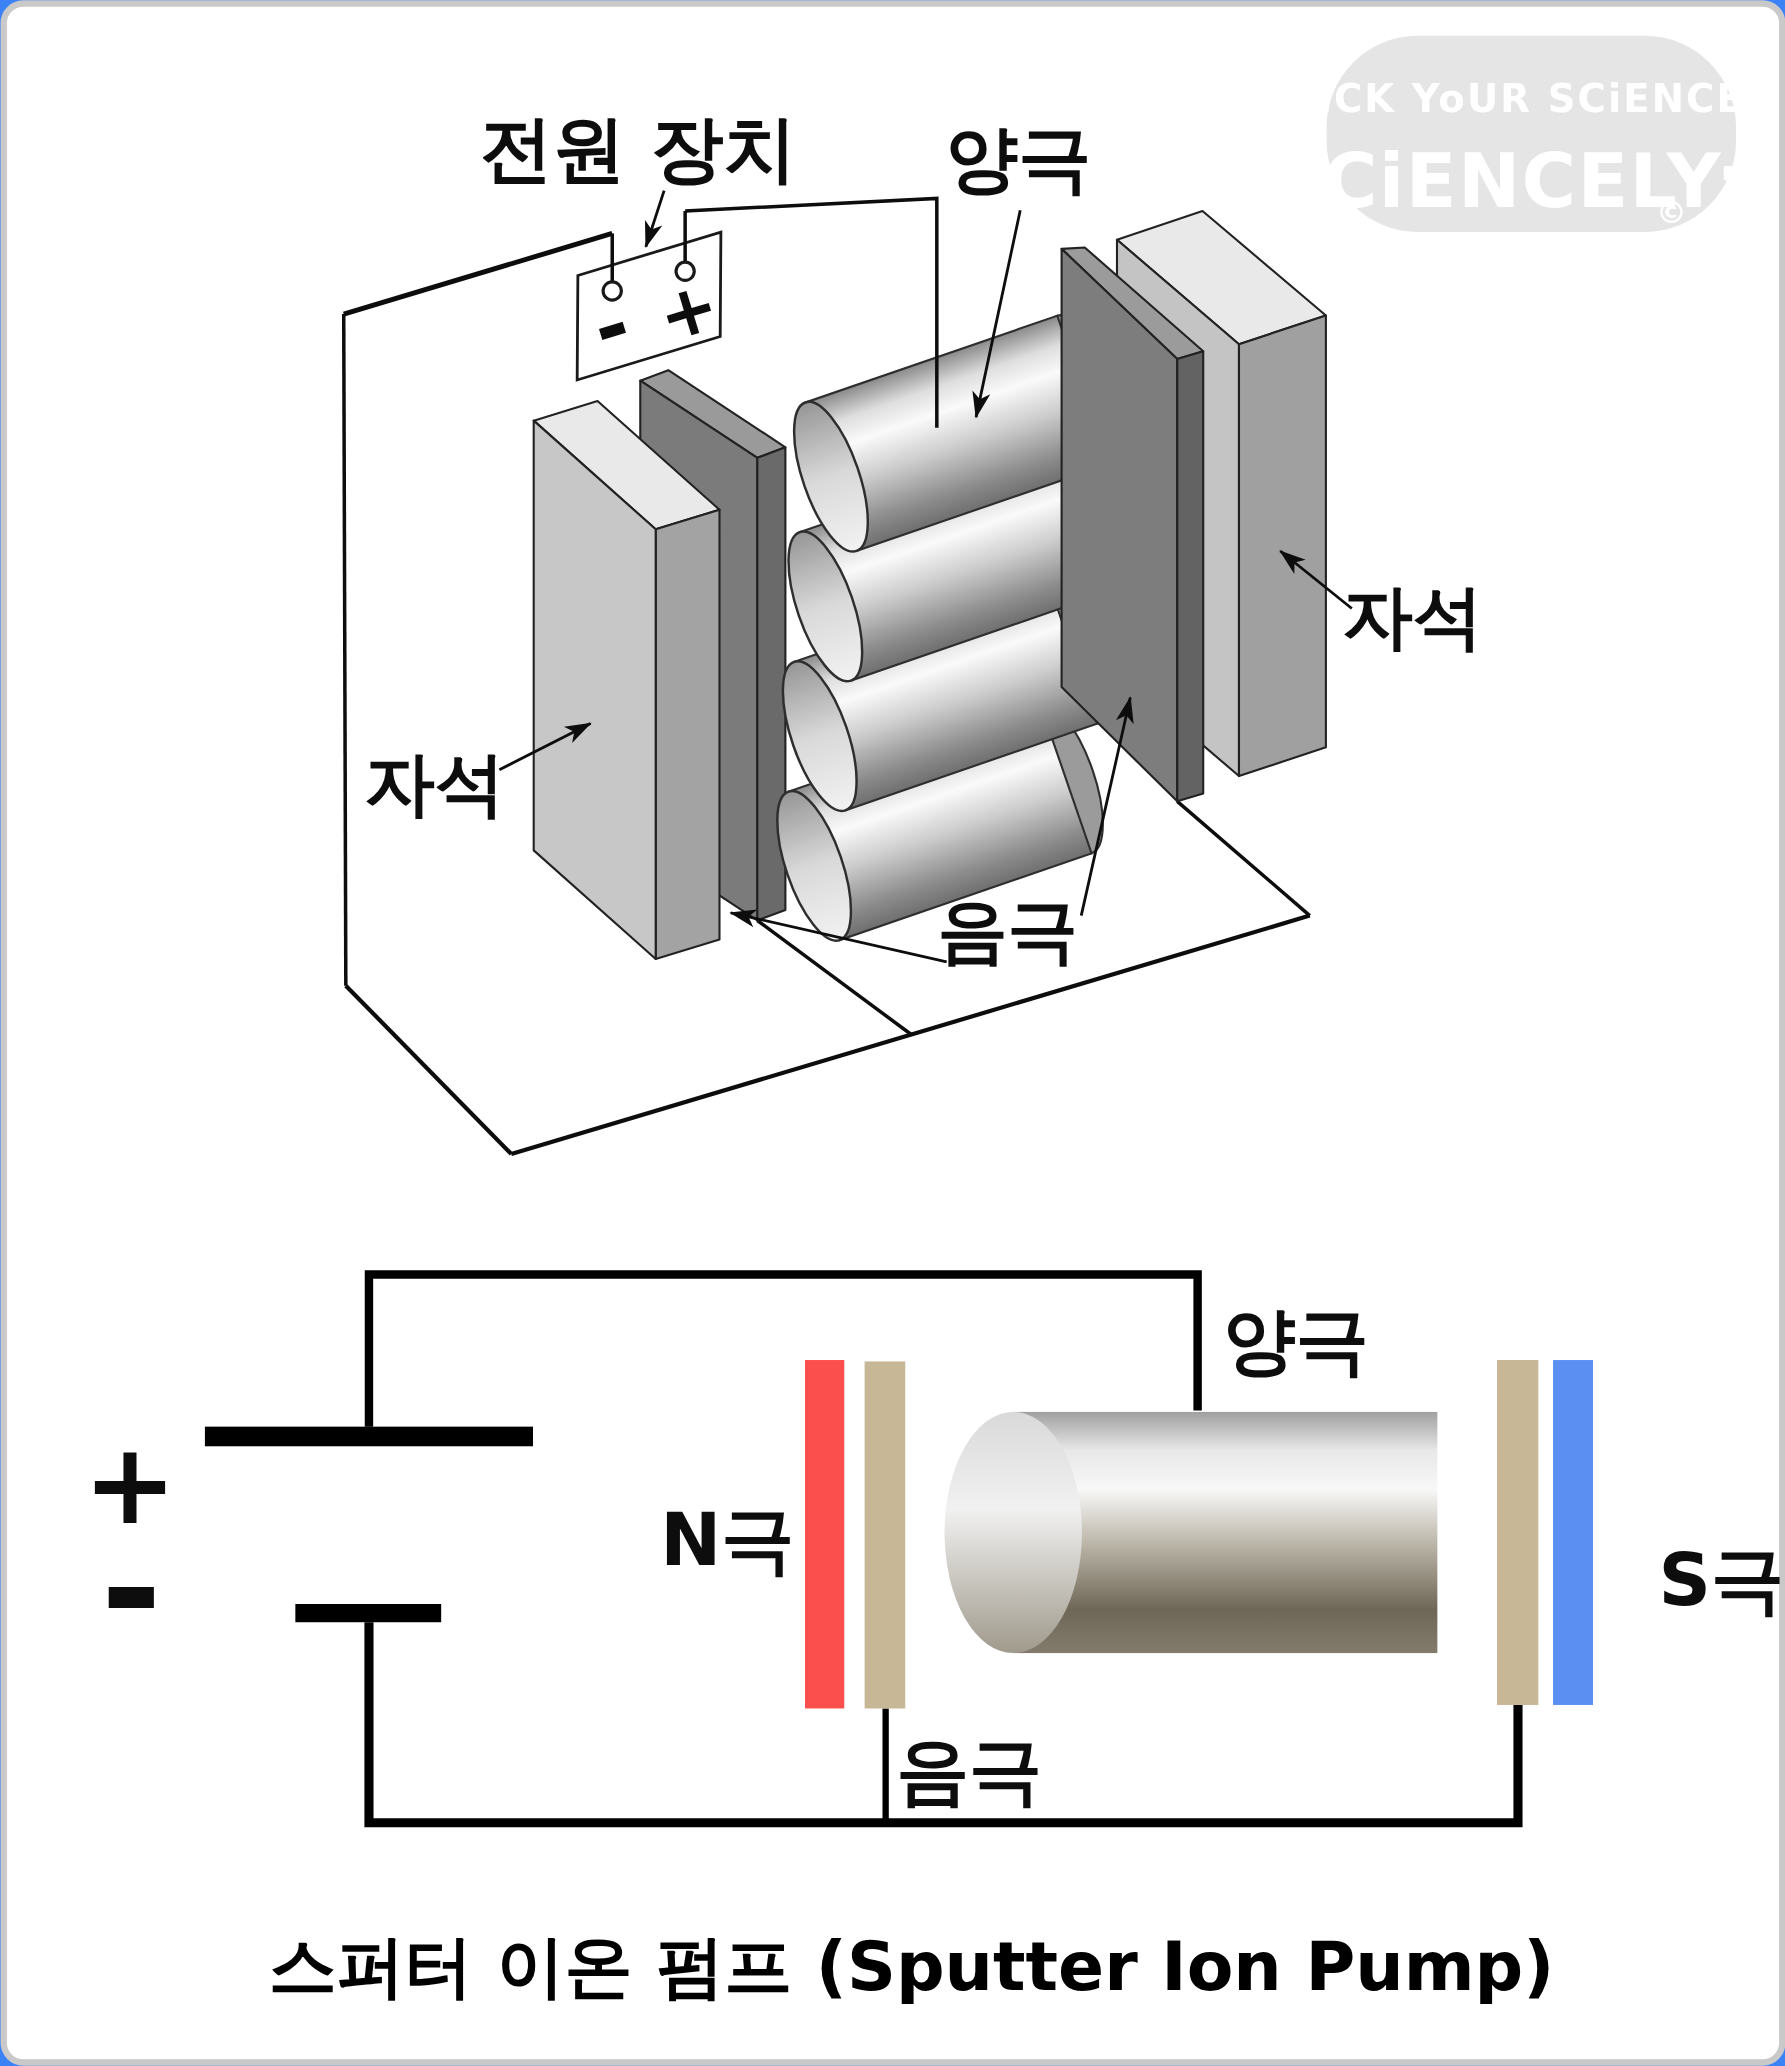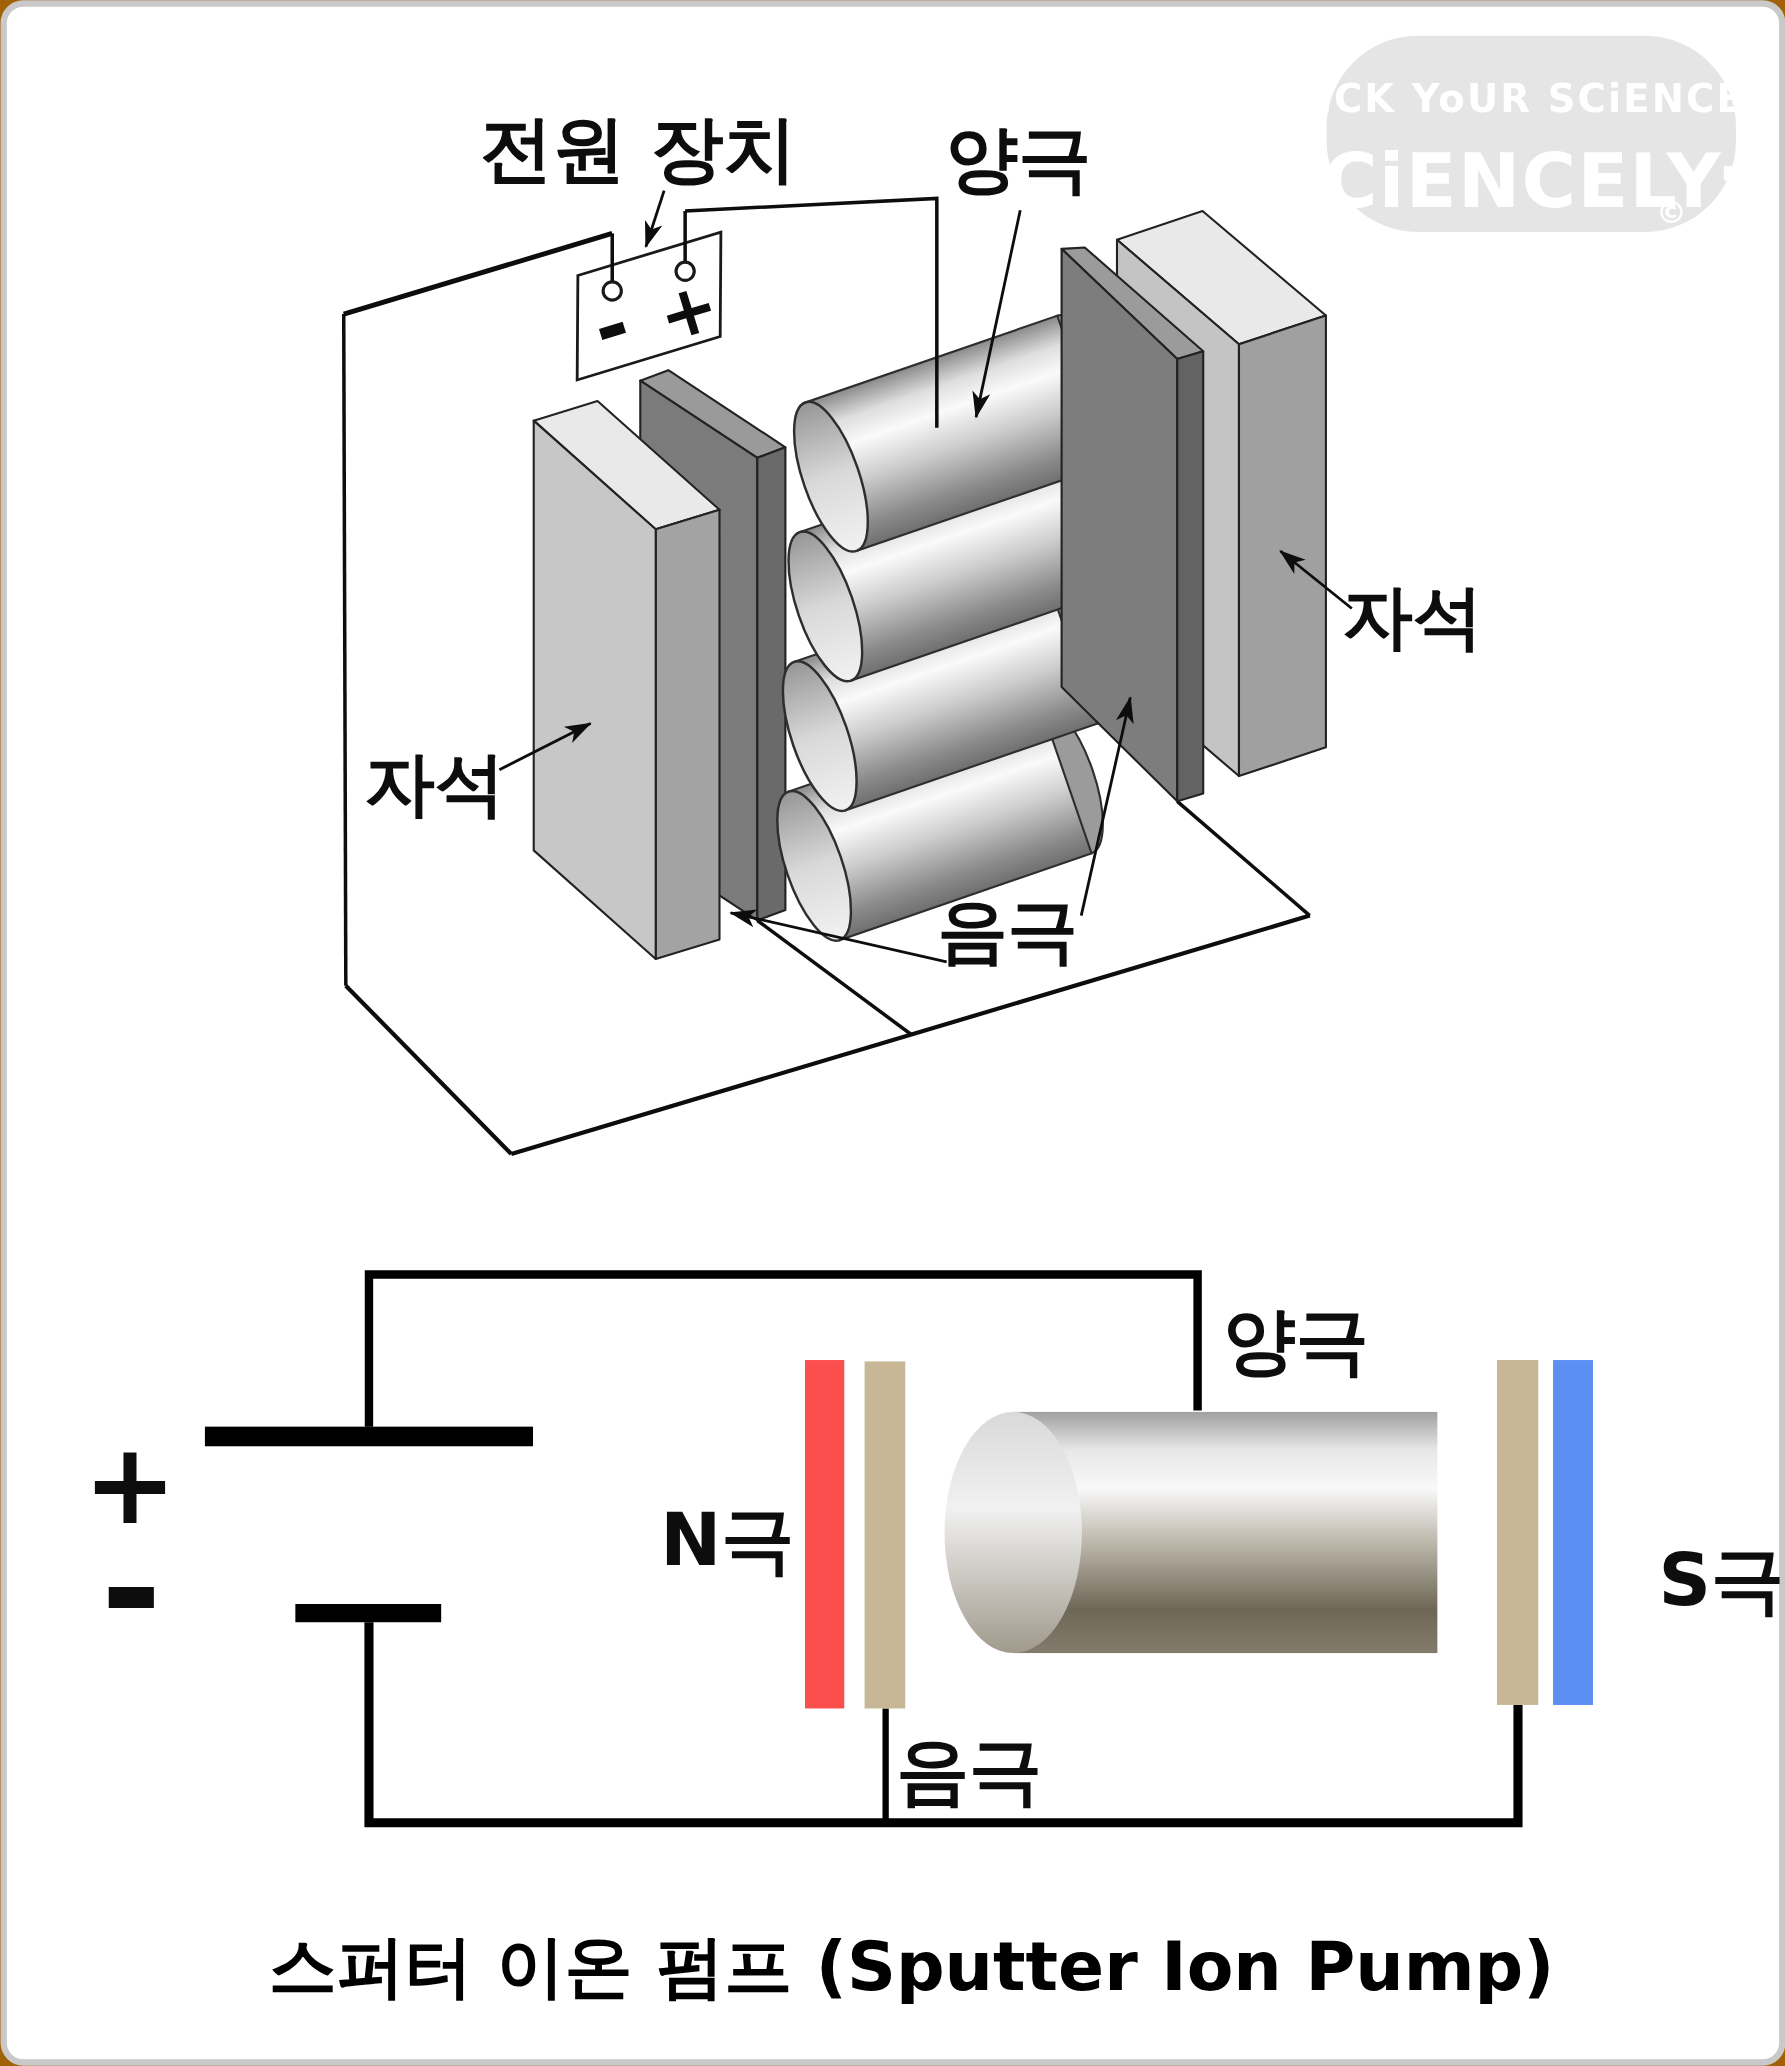--- a/index.html
+++ b/index.html
@@ -1,16 +1,16 @@
 <!DOCTYPE html>
 <html style="font-size:11.2px"><head>
 <meta charset="utf-8">
 <style>
   html,body{margin:0;padding:0;background:#fff;}
-  .page{position:relative;width:1786px;height:2066px;background:#a16207;overflow:hidden;
+  .page{position:relative;width:1786px;height:2066px;background:#3b82f6;overflow:hidden;
         font-family:"DejaVu Sans","Liberation Sans",sans-serif;}
   svg{display:block}
   text{font-family:"DejaVu Sans","Liberation Sans",sans-serif;}
   .klabel{font-size:104px;fill:#0d0d0d;font-weight:600;}
   .klabel-sm{font-size:100px;fill:#0d0d0d;font-weight:600;}
   .wm-small{font-size:55px;font-weight:bold;fill:#ffffff;letter-spacing:3px;}
   .wm-big{font-size:106px;font-weight:bold;fill:#ffffff;letter-spacing:2px;}
   .wm-c{font-size:44px;font-weight:bold;fill:#ffffff;}
   .sign{font-weight:bold;fill:#0d0d0d;}
   .caption{font-size:97px;font-weight:bold;fill:#000000;}

